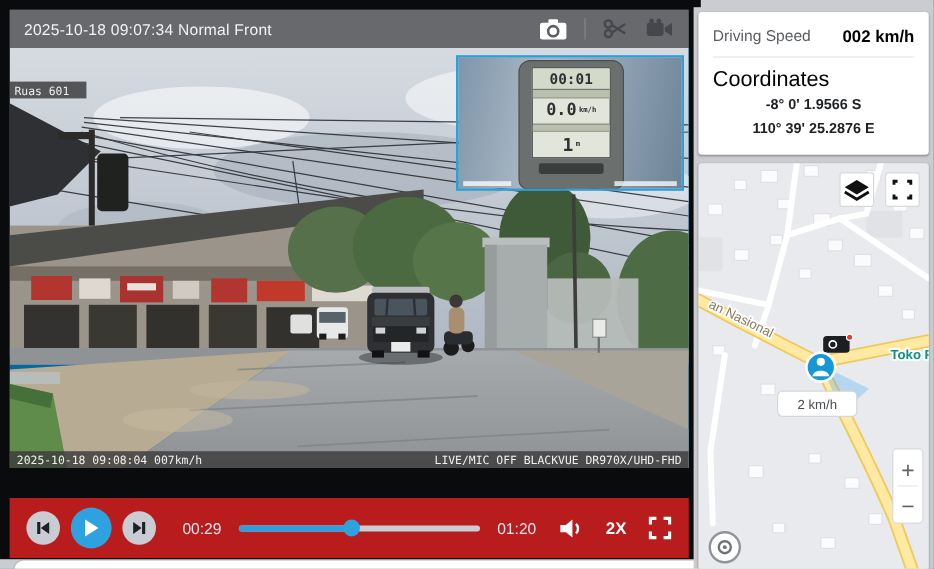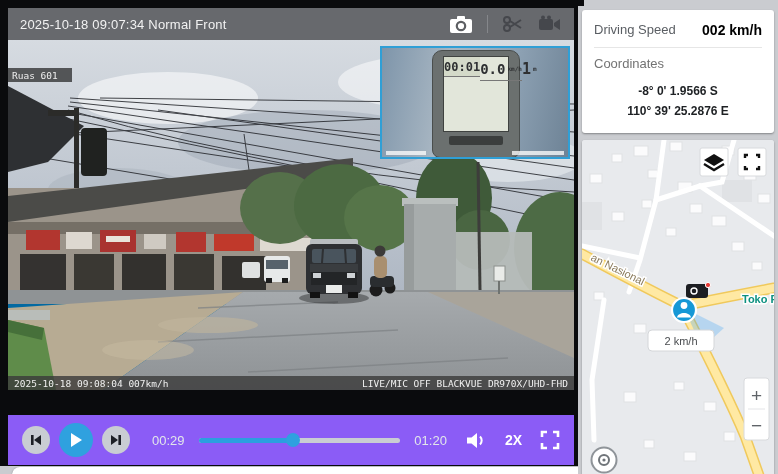--- a/index.html
+++ b/index.html
@@ -24,32 +24,32 @@
   .pip { position:absolute; left:380px; top:46px; width:190px; height:139px; }
   .pip-header { height:26px; background:#272d36; display:flex; align-items:center; padding:0 9px; }
   .pip-title { color:#fff; font-size:12.5px; flex:1; }
   .pip-btn { background:none; border:none; cursor:pointer; margin-left:12px; display:flex; align-items:center; }
   .pip-min { width:12px; height:2px; background:#fff; margin-bottom:-6px; }
   .pip-body { position:relative; height:113px; border:2px solid #2f9fd6;
               background:linear-gradient(100deg,#7e95aa 0%,#a9b7c3 35%,#8fa3b5 65%,#6e8396 100%); overflow:hidden; }
   .gps { position:absolute; left:50px; top:2px; width:88px; height:108px; background:#6b706f;
          border-radius:10px 10px 8px 8px; border:1px solid #4a4e4d; }
   .gps-screen { margin:5px 10px 0 10px; height:76px; background:#e2e6da; border:1px solid #3f4240;
-                display:flex; font-family:"DejaVu Sans Mono", monospace; color:#2e3032; }
+                display:flex; flex-direction:column; font-family:"DejaVu Sans Mono", monospace; color:#2e3032; }
   .gps-row { display:flex; align-items:center; justify-content:center; }
   .gps-time { height:20px; font-size:12px; font-weight:bold; background:#d4dac9; border-bottom:1px solid #777; }
   .gps-label { height:7px; background:#b9c0ad; border-bottom:1px solid #9aa18e; }
   .gps-speed { height:24px; font-size:14px; font-weight:bold; border-bottom:1px solid #777; }
   .gps-speed small, .gps-dist small { font-size:6px; font-weight:bold; margin-left:2px; line-height:6px; }
   .gps-dist { height:23px; font-size:15px; font-weight:bold; }
   .gps-band { margin:4px 16px 0 16px; height:9px; background:#3b3e3d; border-radius:2px; }
   .pip-spec { position:absolute; bottom:2px; height:4px; background:rgba(255,255,255,.75); }
 
   
-  .controls { position:absolute; left:8px; top:415px; width:566px; height:50px; background:#8b5cf6;
+  .controls { position:absolute; left:8px; top:415px; width:566px; height:50px; background:#b91c1c;
               display:flex; align-items:center; padding:0 14px; }
   .cbtn { border:none; border-radius:50%; cursor:pointer; display:flex; align-items:center; justify-content:center; }
   .step { width:28px; height:28px; background:#c9cdd3; }
   .play { width:34px; height:34px; background:#2fa1df; margin:0 9px; }
   .time { color:#e2e6ea; font-size:13px; font-family:"Liberation Sans", sans-serif; }
   .time.left { margin-left:22px; }
   .time.right { margin-right:18px; }
   .track { position:relative; flex:1; height:5px; background:#c9cdd3; border-radius:3px; margin:0 14px; cursor:pointer; }
   .track-fill { position:absolute; left:0; top:0; height:5px; background:#2b9fdf; border-radius:3px; }
   .thumb { position:absolute; right:-7px; top:50%; transform:translateY(-50%); width:14px; height:14px;
@@ -62,21 +62,21 @@
                   border-radius:8px 8px 0 0; box-shadow:0 0 2px rgba(0,0,0,.25); }
 
   
   .side { position:absolute; left:578px; top:6px; width:200px; height:468px; background:#caccd0; padding:4px; }
   .card { background:#fff; border-radius:3px; box-shadow:0 1px 2px rgba(0,0,0,.35); }
   .info-card { padding:2px 12px; }
   .info-row { display:flex; align-items:center; justify-content:space-between; height:36px; border-bottom:1px solid #e6e6e6; }
   .info-label { color:#5a5e63; font-size:13px; }
   .info-value { color:#000000; font-size:14px; font-weight:bold; }
   .coord-block { padding:8px 0 10px 0; }
-  .coord-label { color:#737373; font-size:13px; margin-bottom:10px; }
+  .coord-label { color:#000000; font-size:18px; }
   .coord-val { color:#1e2124; font-size:12px; font-weight:bold; text-align:center; line-height:20px; }
   .map-card { position:relative; margin-top:7px; height:340px; overflow:hidden; background:#e8eaed; }
 </style>
 </head>
 <body>
 
 <div id="app">
 
   <div class="player">
 

